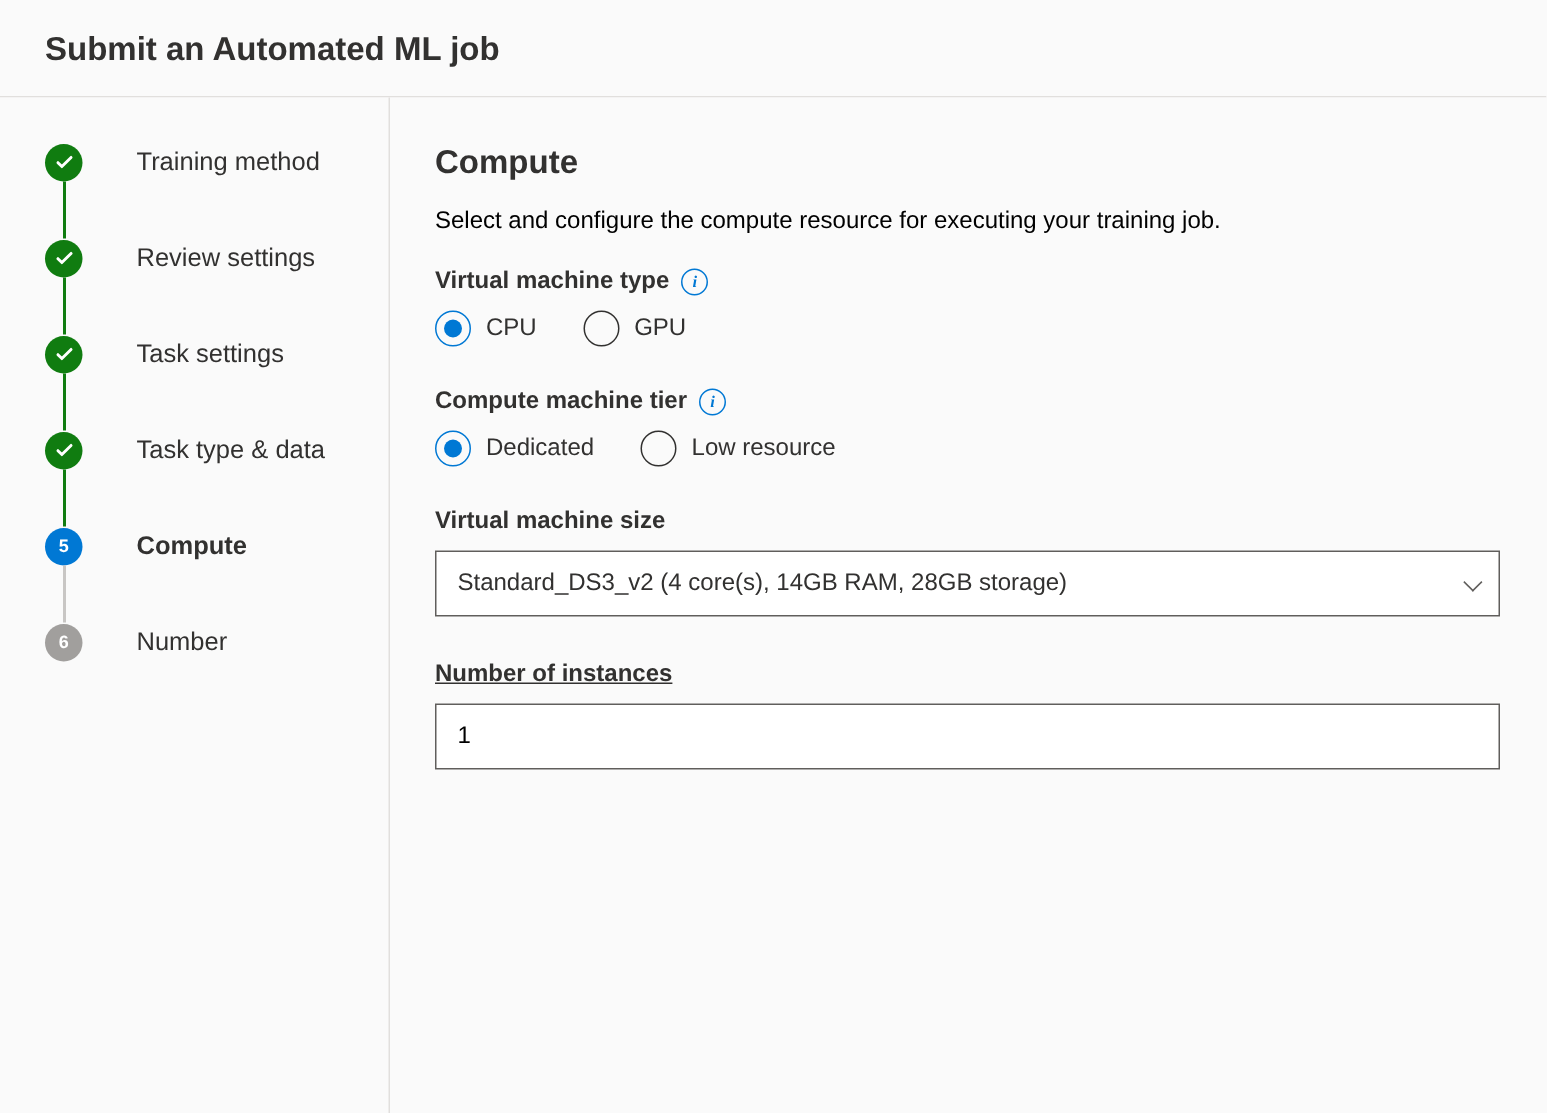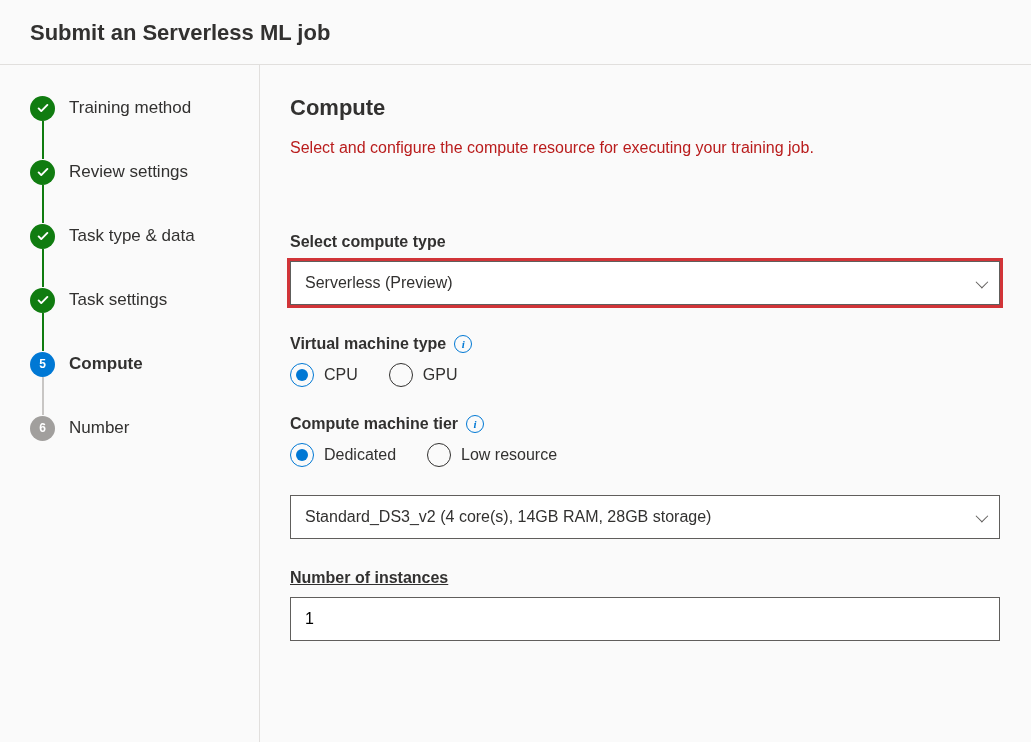--- a/index.html
+++ b/index.html
@@ -29,20 +29,21 @@
       padding: 30px 20px 20px 30px;
       border-right: 1px solid #e1dfdd;
       background: #fafafa;
     }
     .step {
       display: flex;
       align-items: center;
       position: relative;
       height: 26px;
       margin-bottom: 38px;
+      gap: 22px;
     }
     .step:last-child { margin-bottom: 0; }
     .step-connector {
       position: absolute;
       left: 12px;
       top: 26px;
       width: 2px;
       height: 38px;
       background: #107c10;
     }
@@ -75,22 +76,22 @@
       background: #fafafa;
       overflow-y: auto;
     }
     .section-title {
       font-size: 22px;
       font-weight: 600;
       margin-bottom: 18px;
     }
     .section-desc {
       font-size: 16px;
-      margin-bottom: 76px;
-      color: #b91c1c;
+      margin-bottom: 22px;
+      color: #000000;
     }
     .form-label {
       font-size: 16px;
       font-weight: 600;
       margin-bottom: 10px;
       display: flex;
       align-items: center;
       gap: 8px;
     }
     .info-icon {
@@ -172,21 +173,21 @@
       padding: 0 14px;
       font-size: 16px;
       font-family: inherit;
     }
     .section-block { margin-bottom: 6px; }
   </style>
 </head>
 <body>
 
 <div class="header">
-  <h1>Submit an Serverless ML job</h1>
+  <h1>Submit an Automated ML job</h1>
 </div>
 
 <div class="content">
   <div class="sidebar">
 
     <div class="step">
       <span class="step-icon completed">
         <svg viewBox="0 0 16 16" fill="none">
             <path d="M3 8.5l3 3 7-7" stroke="#fff" stroke-width="2.2" stroke-linecap="round" stroke-linejoin="round"></path>
           </svg>
@@ -204,58 +205,51 @@
       <span class="step-label">Review settings</span>
       <span class="step-connector"></span>
     </div>
 
     <div class="step">
       <span class="step-icon completed">
         <svg viewBox="0 0 16 16" fill="none">
             <path d="M3 8.5l3 3 7-7" stroke="#fff" stroke-width="2.2" stroke-linecap="round" stroke-linejoin="round"></path>
           </svg>
       </span>
-      <span class="step-label">Task type &amp; data</span>
+      <span class="step-label">Task settings</span>
       <span class="step-connector"></span>
     </div>
 
     <div class="step">
       <span class="step-icon completed">
         <svg viewBox="0 0 16 16" fill="none">
             <path d="M3 8.5l3 3 7-7" stroke="#fff" stroke-width="2.2" stroke-linecap="round" stroke-linejoin="round"></path>
           </svg>
       </span>
-      <span class="step-label">Task settings</span>
+      <span class="step-label">Task type &amp; data</span>
       <span class="step-connector"></span>
     </div>
 
     <div class="step active">
       <span class="step-icon current">5</span>
       <span class="step-label">Compute</span>
       <span class="step-connector gray"></span>
     </div>
 
     <div class="step">
       <span class="step-icon pending">6</span>
       <span class="step-label">Number</span>
     </div>
 
   </div>
 
   <div class="main">
     <h2 class="section-title">Compute</h2>
     <p class="section-desc">Select and configure the compute resource for executing your training job.</p>
 
-    <div class="section-block">
-      <div class="form-label">Select compute type</div>
-      <div class="dropdown highlighted">
-        <span>Serverless (Preview)</span>
-        <span class="chevron"></span>
-      </div>
-    </div>
 
     <div class="section-block">
       <div class="form-label">
         <span>Virtual machine type</span>
         <span class="info-icon">i</span>
       </div>
       <div class="radio-group">
         <div class="radio-option">
           <span class="radio-circle selected">
               <span class="radio-dot"></span>
@@ -282,20 +276,21 @@
           <span class="radio-label">Dedicated</span>
         </div>
         <div class="radio-option">
           <span class="radio-circle"></span>
           <span class="radio-label">Low resource</span>
         </div>
       </div>
     </div>
 
     <div class="section-block">
+      <div class="form-label">Virtual machine size</div>
       <div class="dropdown">
         <span>Standard_DS3_v2 (4 core(s), 14GB RAM, 28GB storage)</span>
         <span class="chevron"></span>
       </div>
     </div>
 
     <div class="section-block" style="margin-top:14px;text-decoration:underline;">
       <div class="form-label">Number of instances</div>
       <input class="text-input" type="text" value="1" style="">
     </div>

